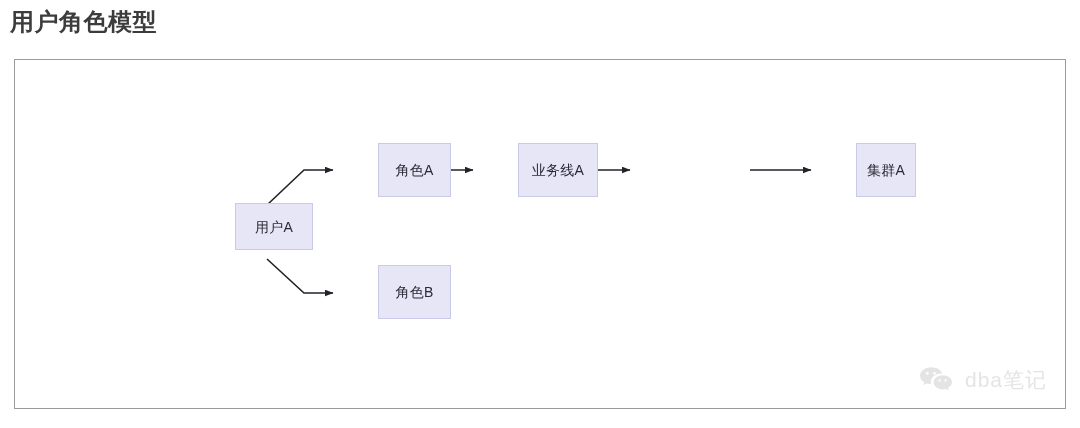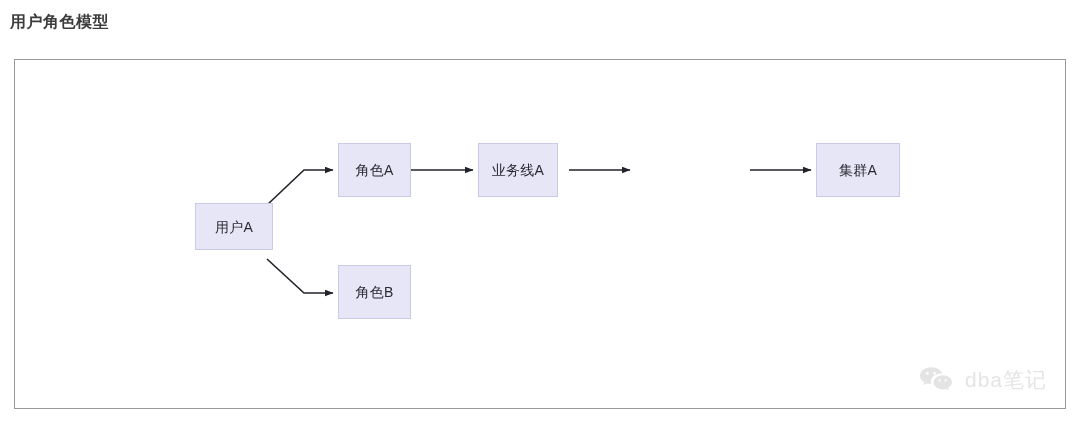--- a/index.html
+++ b/index.html
@@ -11,21 +11,21 @@
     width: 1080px;
     height: 428px;
     font-family: "Liberation Sans", "DejaVu Sans", sans-serif;
     overflow: hidden;
     position: relative;
   }
   #page-title {
     position: absolute;
     left: 10px;
     top: 9px;
-    font-size: 16px;
+    font-size: 24px;
     font-weight: bold;
     color: #3c3c3c;
     letter-spacing: 0.5px;
     line-height: 26px;
     white-space: nowrap;
   }
   #diagram-frame {
     position: absolute;
     left: 14px;
     top: 59px;
@@ -48,27 +48,28 @@
     border: 1px solid #c9c9e8;
     box-sizing: border-box;
     display: flex;
     align-items: center;
     justify-content: center;
     color: #2a2a33;
     font-size: 14px;
     line-height: 1;
     white-space: nowrap;
     letter-spacing: 0.3px;
+    margin-left: 40px;
   }
   #node-user-a   { left: 180px; top: 143px; width: 78px;  height: 47px; }
   #node-role-a   { left: 323px; top: 83px;  width: 73px;  height: 54px; }
   #node-role-b   { left: 323px; top: 205px; width: 73px;  height: 54px; }
   #node-bizline-a{ left: 463px; top: 83px;  width: 80px;  height: 54px; }
   #node-module-a { left: 620px; top: 83px;  width: 115px; height: 54px; }
-  #node-cluster-a{ left: 801px; top: 83px;  width: 84px;  height: 54px; }
+  #node-cluster-a{ left: 801px; top: 83px;  width: 60px;  height: 54px; }
 
   #watermark {
     position: absolute;
     right: 18px;
     bottom: 16px;
     display: flex;
     align-items: center;
     gap: 12px;
     opacity: 0.9;
   }

